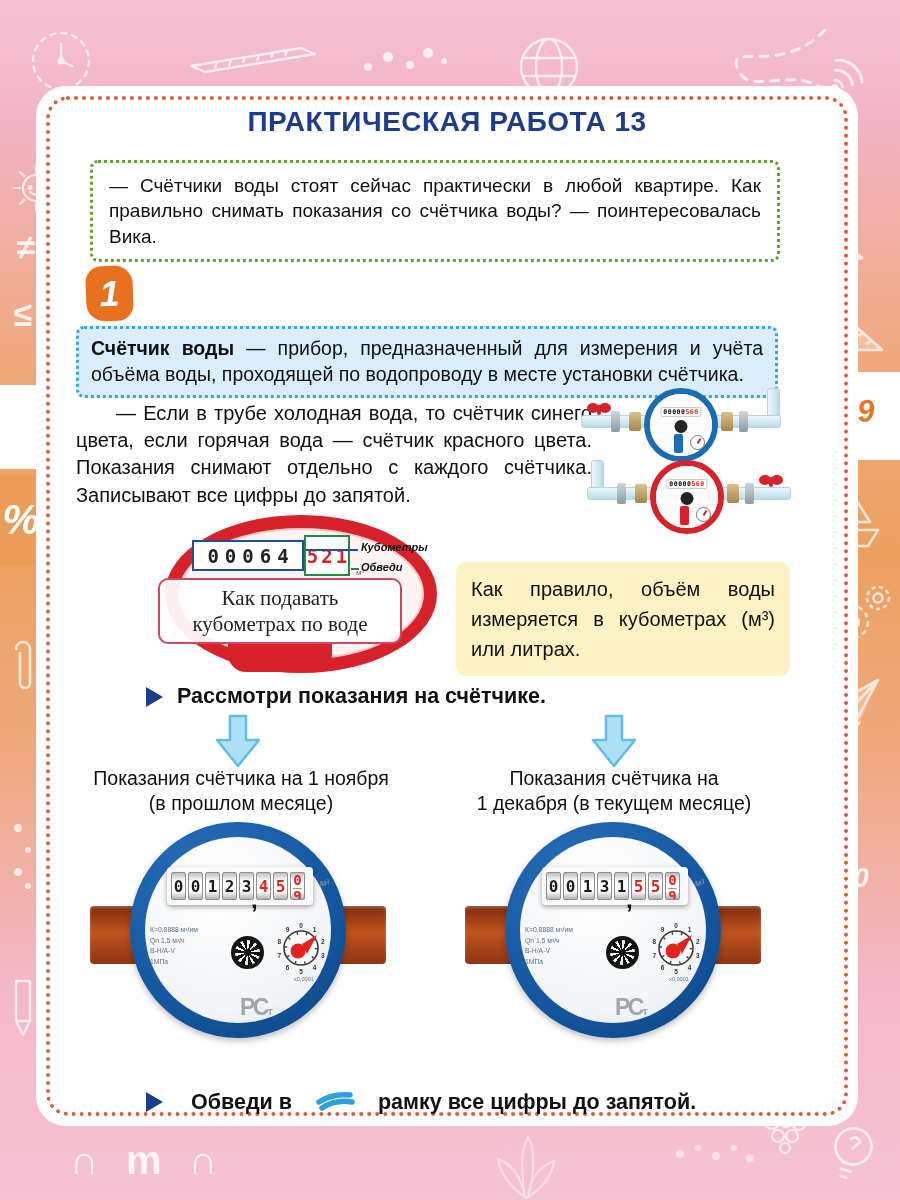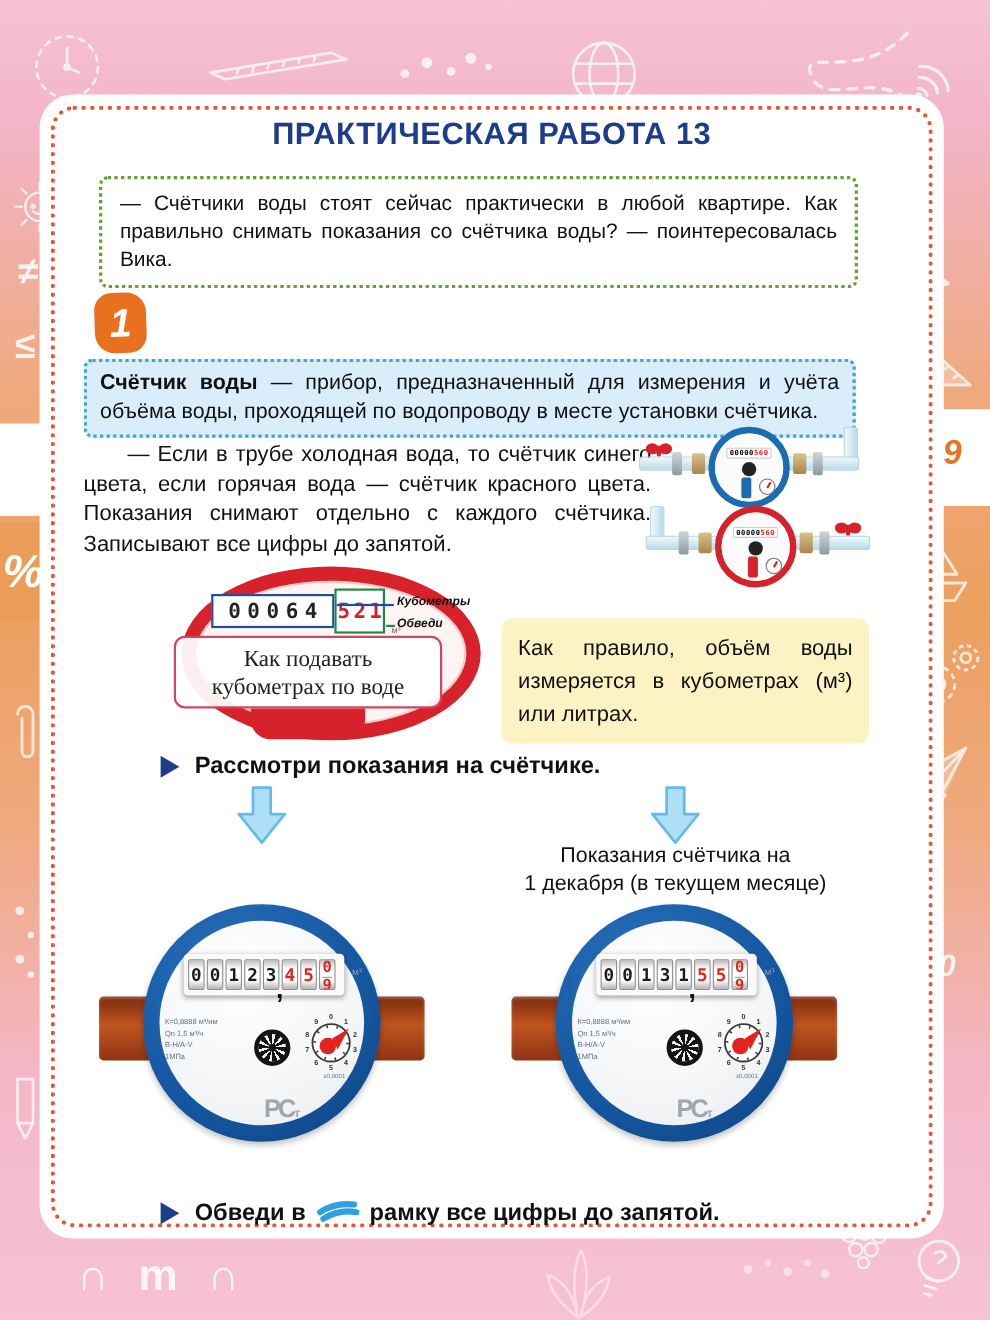--- a/index.html
+++ b/index.html
@@ -96,21 +96,21 @@
     background:rgba(255,255,255,.93); border:2px solid #cf4760; border-radius:10px;
     display:flex; flex-direction:column; align-items:center; justify-content:center;
     font-family:"Liberation Serif",serif; font-size:21px; color:#222; line-height:1.25; }
 
   .note-box { position:absolute; left:420px; top:476px; width:334px; padding:12px 15px;
     background:#fcf2c3; border-radius:10px; font-size:20px; line-height:1.5; color:#111; text-align:justify; }
 
   
   .task-row { position:absolute; display:flex; align-items:center; }
   .task-review { left:110px; top:598px; }
-  .task-circle { left:110px; top:1002px; }
+  .task-circle { left:110px; top:1002px;gap:14px; }
   .tri { width:0; height:0; border-left:17px solid #1d3c8c; border-top:10px solid transparent;
     border-bottom:10px solid transparent; margin-right:14px; }
   .task-text { font-size:21.5px; font-weight:700; color:#111; }
   .scribble { margin:0 8px; }
 
   .down-arrow { position:absolute; top:628px; }
   .arrow-left { left:179px; } .arrow-right { left:555px; }
 
   .meter-caption { position:absolute; top:680px; text-align:center; font-size:19.5px; line-height:1.26; color:#111; }
   .cap-left { left:38px; width:334px; } .cap-right { left:408px; width:340px; }
@@ -398,20 +398,24 @@
       <svg width="46" height="54" viewBox="0 0 46 54">
           <path d="M15 2 H31 V26 H44 L23 52 L2 26 H15 Z" fill="#ade0f5" stroke="#63bce8" stroke-width="2.5" stroke-linejoin="round"></path>
         </svg>
     </div>
     <div class="down-arrow arrow-right">
       <svg width="46" height="54" viewBox="0 0 46 54">
           <path d="M15 2 H31 V26 H44 L23 52 L2 26 H15 Z" fill="#ade0f5" stroke="#63bce8" stroke-width="2.5" stroke-linejoin="round"></path>
         </svg>
     </div>
 
+    <div class="meter-caption cap-left">
+      <div>Показания счётчика на 1 ноября</div>
+      <div>(в прошлом месяце)</div>
+    </div>
     <div class="meter-caption cap-right">
       <div>Показания счётчика на</div>
       <div>1 декабря (в текущем месяце)</div>
     </div>
 
     <div class="meter meter-a">
       <div class="pipe-stub stub-l"></div>
       <div class="pipe-stub stub-r"></div>
       <div class="ring">
         <div class="face"></div>

